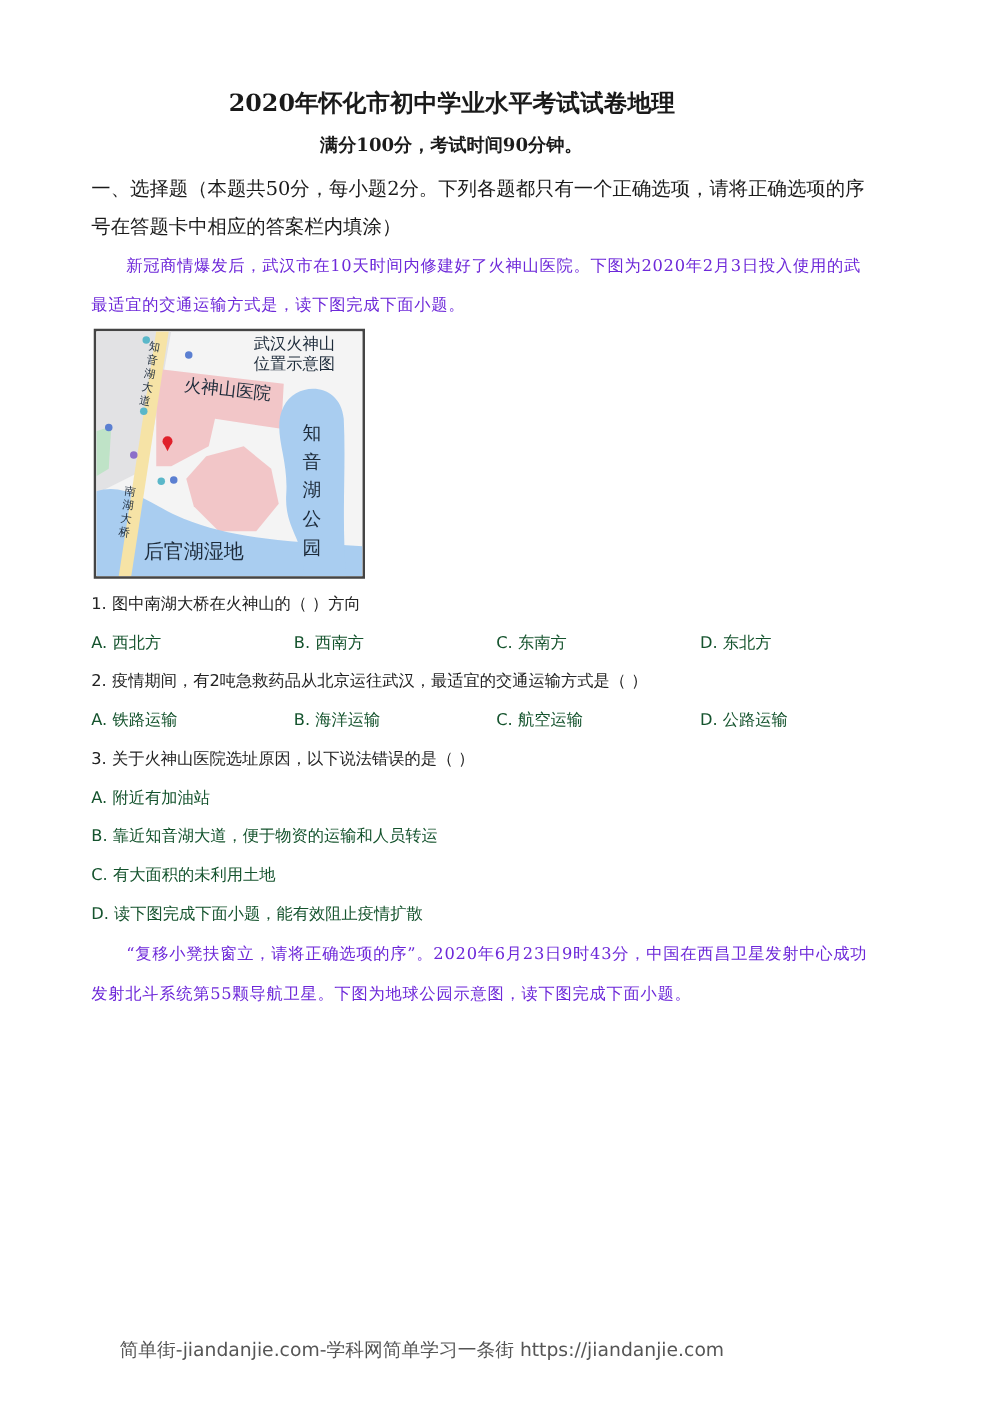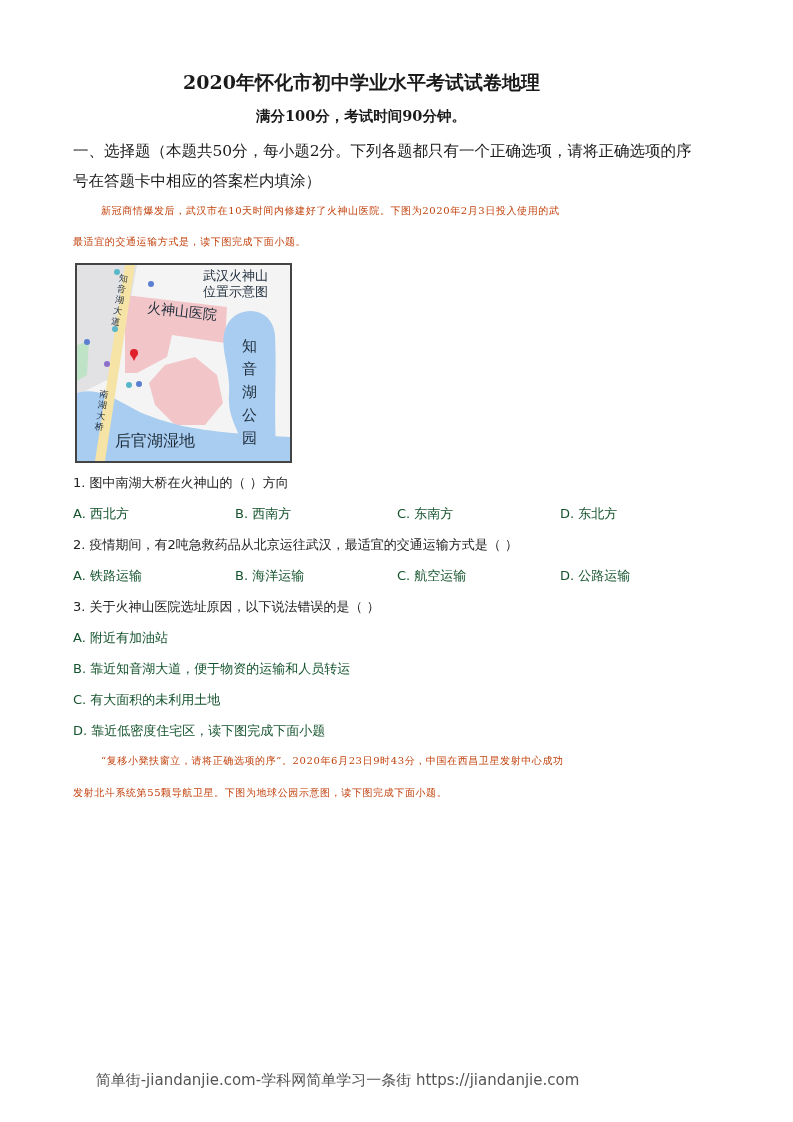--- a/index.html
+++ b/index.html
@@ -14,21 +14,21 @@
       font-size: 19px; font-weight: bold; letter-spacing: 0px;
     }
     .subtitle {
       top: 107px; left: 0; width: 722px; text-align: center;
       font-size: 14.5px; font-weight: bold;
     }
     .section {
       left: 73px; font-size: 15.5px; font-weight: normal;
     }
     .intro {
-      left: 73px; font-size: 10px; color: #c2410c; letter-spacing: 0.6px;
+      left: 73px; font-size: 13px; color: #6d28d9; letter-spacing: 0.6px;
     }
     .q {
       left: 73px; font-size: 13px; color: #222;
       font-family: "DejaVu Sans", "Liberation Sans", sans-serif;
     }
     .opt {
       font-size: 13px; color: #14532d;
       font-family: "DejaVu Sans", "Liberation Sans", sans-serif;
     }
     .footer {
@@ -104,18 +104,18 @@
 <div class="abs q" style="top:536px;">2.  疫情期间，有2吨急救药品从北京运往武汉，最适宜的交通运输方式是（     ）</div>
 <div class="abs opt" style="top:567px; left:73px;">A.  铁路运输</div>
 <div class="abs opt" style="top:567px; left:235px;">B.  海洋运输</div>
 <div class="abs opt" style="top:567px; left:397px;">C.  航空运输</div>
 <div class="abs opt" style="top:567px; left:560px;">D.  公路运输</div>
 
 <div class="abs q" style="top:598px;">3.  关于火神山医院选址原因，以下说法错误的是（     ）</div>
 <div class="abs opt" style="top:629px; left:73px;">A.  附近有加油站</div>
 <div class="abs opt" style="top:660px; left:73px;">B.  靠近知音湖大道，便于物资的运输和人员转运</div>
 <div class="abs opt" style="top:691px; left:73px;">C.  有大面积的未利用土地</div>
-<div class="abs opt" style="top:722px; left:73px;">D.  靠近低密度住宅区，读下图完成下面小题</div>
+<div class="abs opt" style="top:722px; left:73px;">D.  读下图完成下面小题，能有效阻止疫情扩散</div>
 
 <div class="abs intro" style="top:754px; left:101px;">“复移小凳扶窗立，请将正确选项的序”。2020年6月23日9时43分，中国在西昌卫星发射中心成功</div>
 <div class="abs intro" style="top:786px;">发射北斗系统第55颗导航卫星。下图为地球公园示意图，读下图完成下面小题。</div>
 
 <div class="abs footer">简单街-jiandanjie.com-学科网简单学习一条街 https://jiandanjie.com</div>
 
 </body></html>

